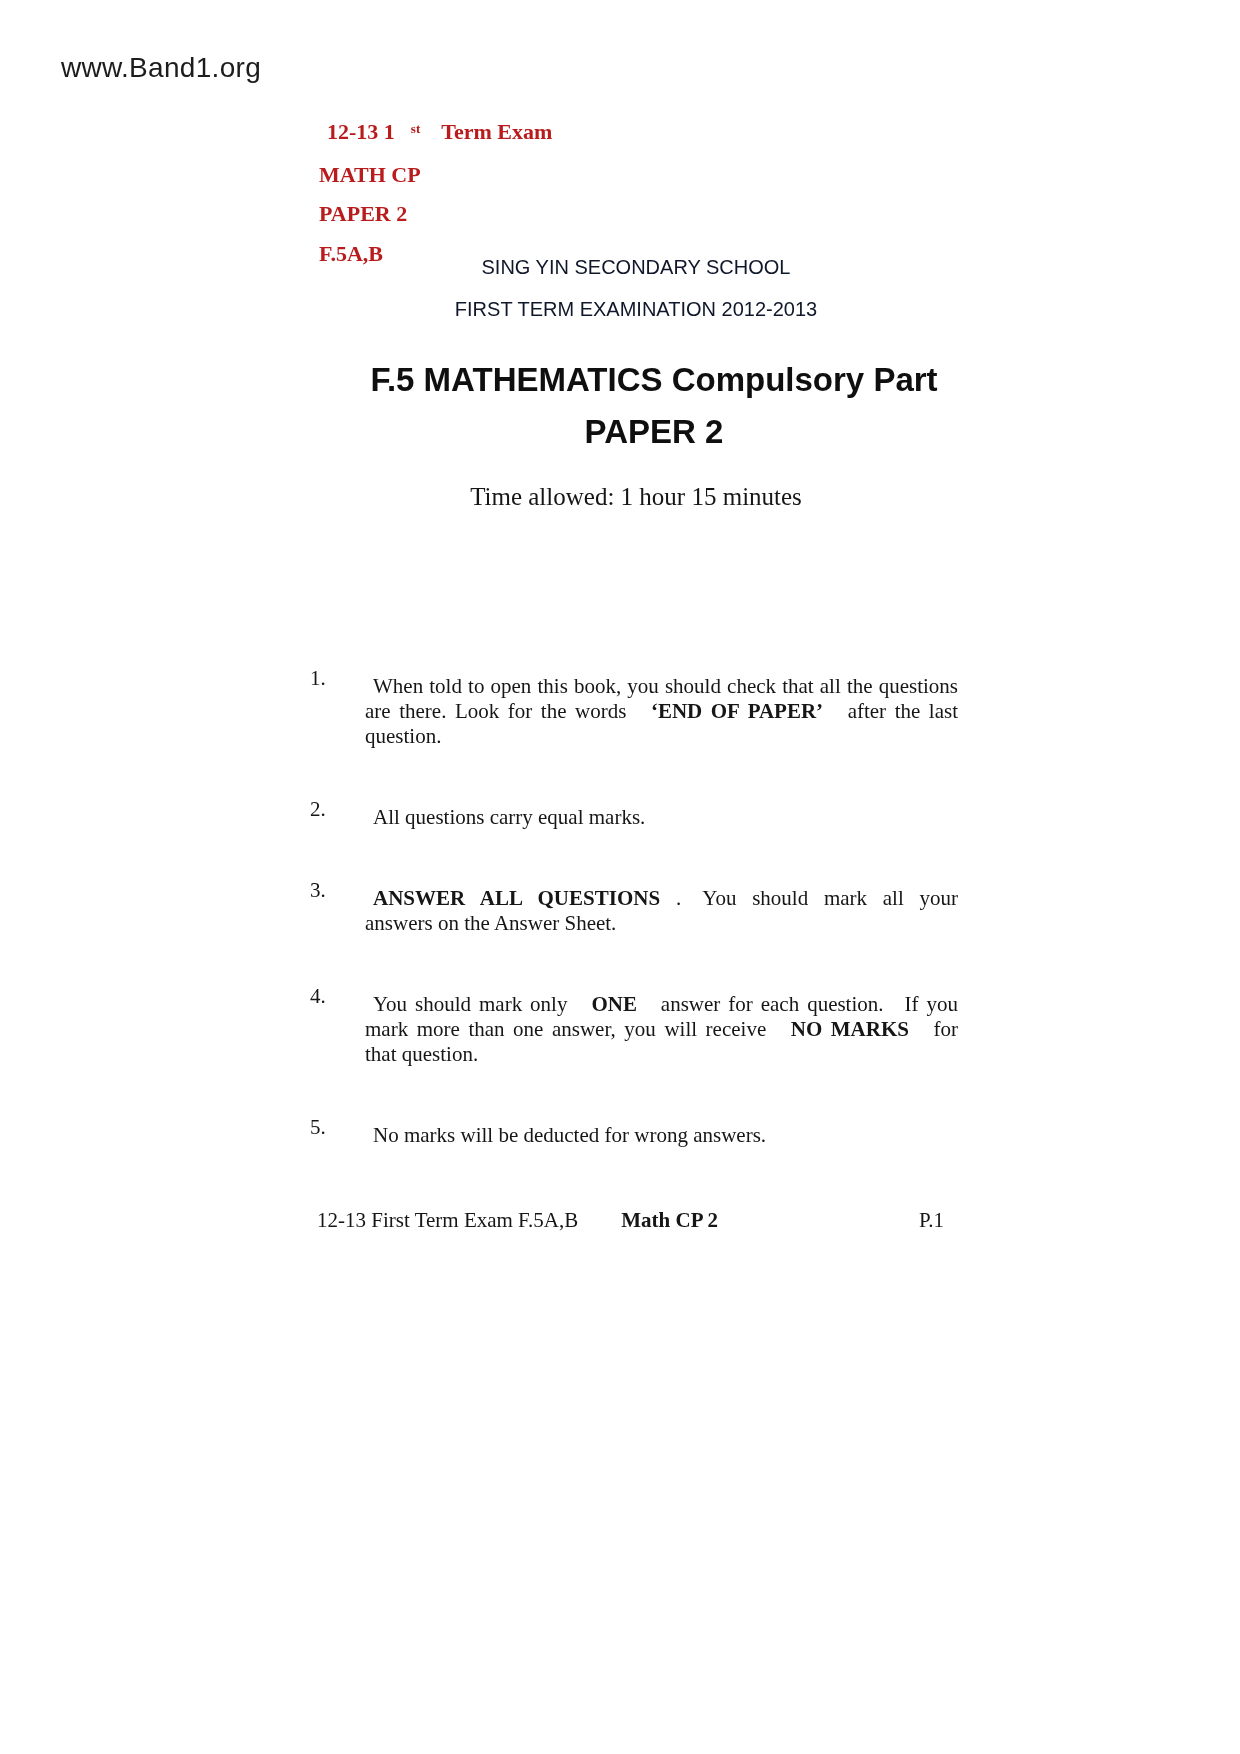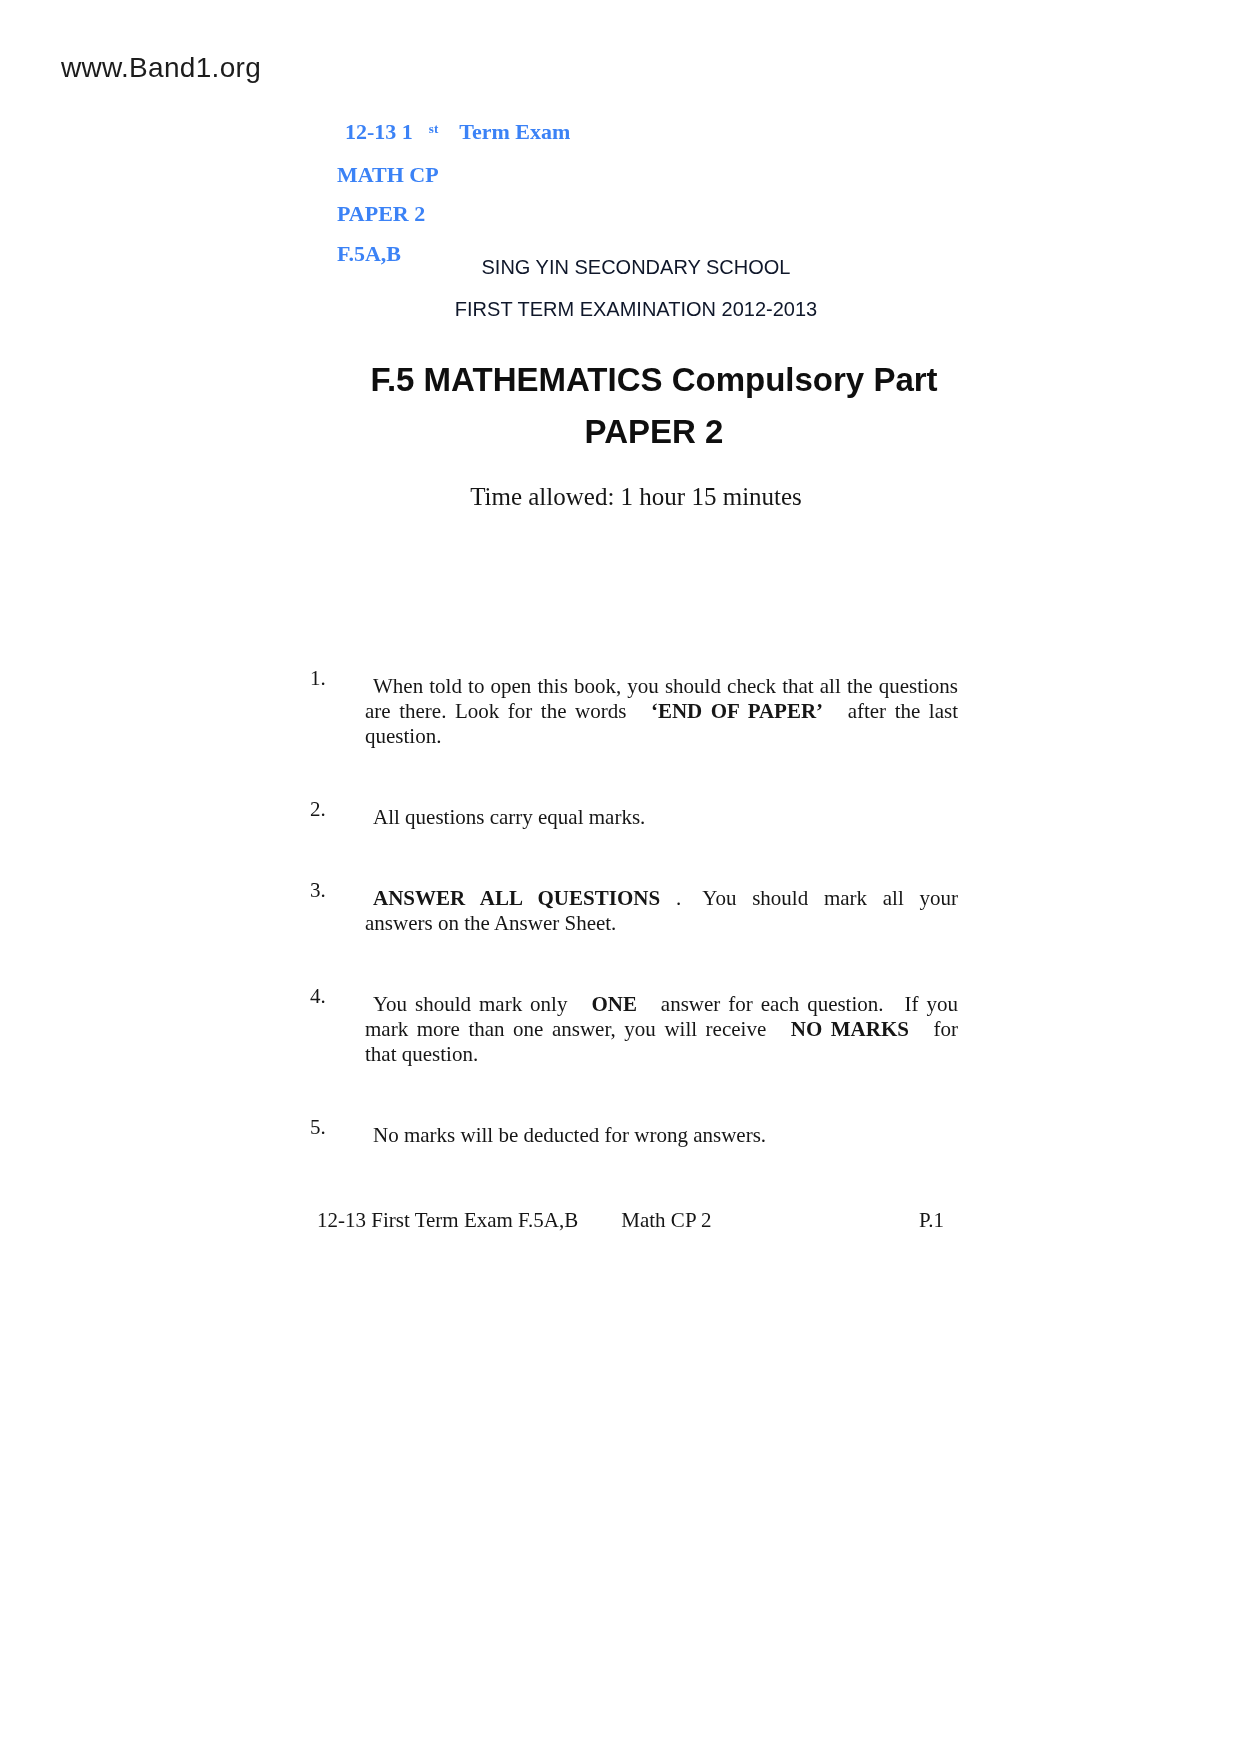--- a/index.html
+++ b/index.html
@@ -18,27 +18,27 @@
     left: 37px;
     top: 27px;
     font-family: "Liberation Sans", sans-serif;
     font-size: 28px;
     line-height: 34px;
     color: #1c1c1c;
     letter-spacing: 0.3px;
   }
   .header-block {
     position: absolute;
-    left: 305px;
+    left: 287px;
     top: 88px;
     font-family: "Liberation Serif", serif;
     font-size: 22px;
     line-height: 23.5px;
     font-weight: bold;
-    color: #3b82f6;
+    color: #b91c1c;
   }
   .header-block sup {
     font-size: 13px;
     position: relative;
     top: -0.45em;
     vertical-align: baseline;
     font-weight: bold;
   }
   .school-block {
     position: absolute;
@@ -91,21 +91,21 @@
     position: absolute;
     left: 285px;
     top: 1184px;
     width: 680px;
     font-family: "Liberation Serif", serif;
     font-size: 21px;
     line-height: 25px;
     color: #161616;
     white-space: nowrap;
   }
-  .footer .mid { margin-left: 27px; }
+  .footer .mid { margin-left: 27px; font-weight: bold; }
   .footer .page-num { position: absolute; left: 610px; top: 0; }
 </style>
 </head>
 <body>
 
 <div class="page">
 
   <div class="watermark">www.Band1.org</div>
 
   <div class="header-block">

